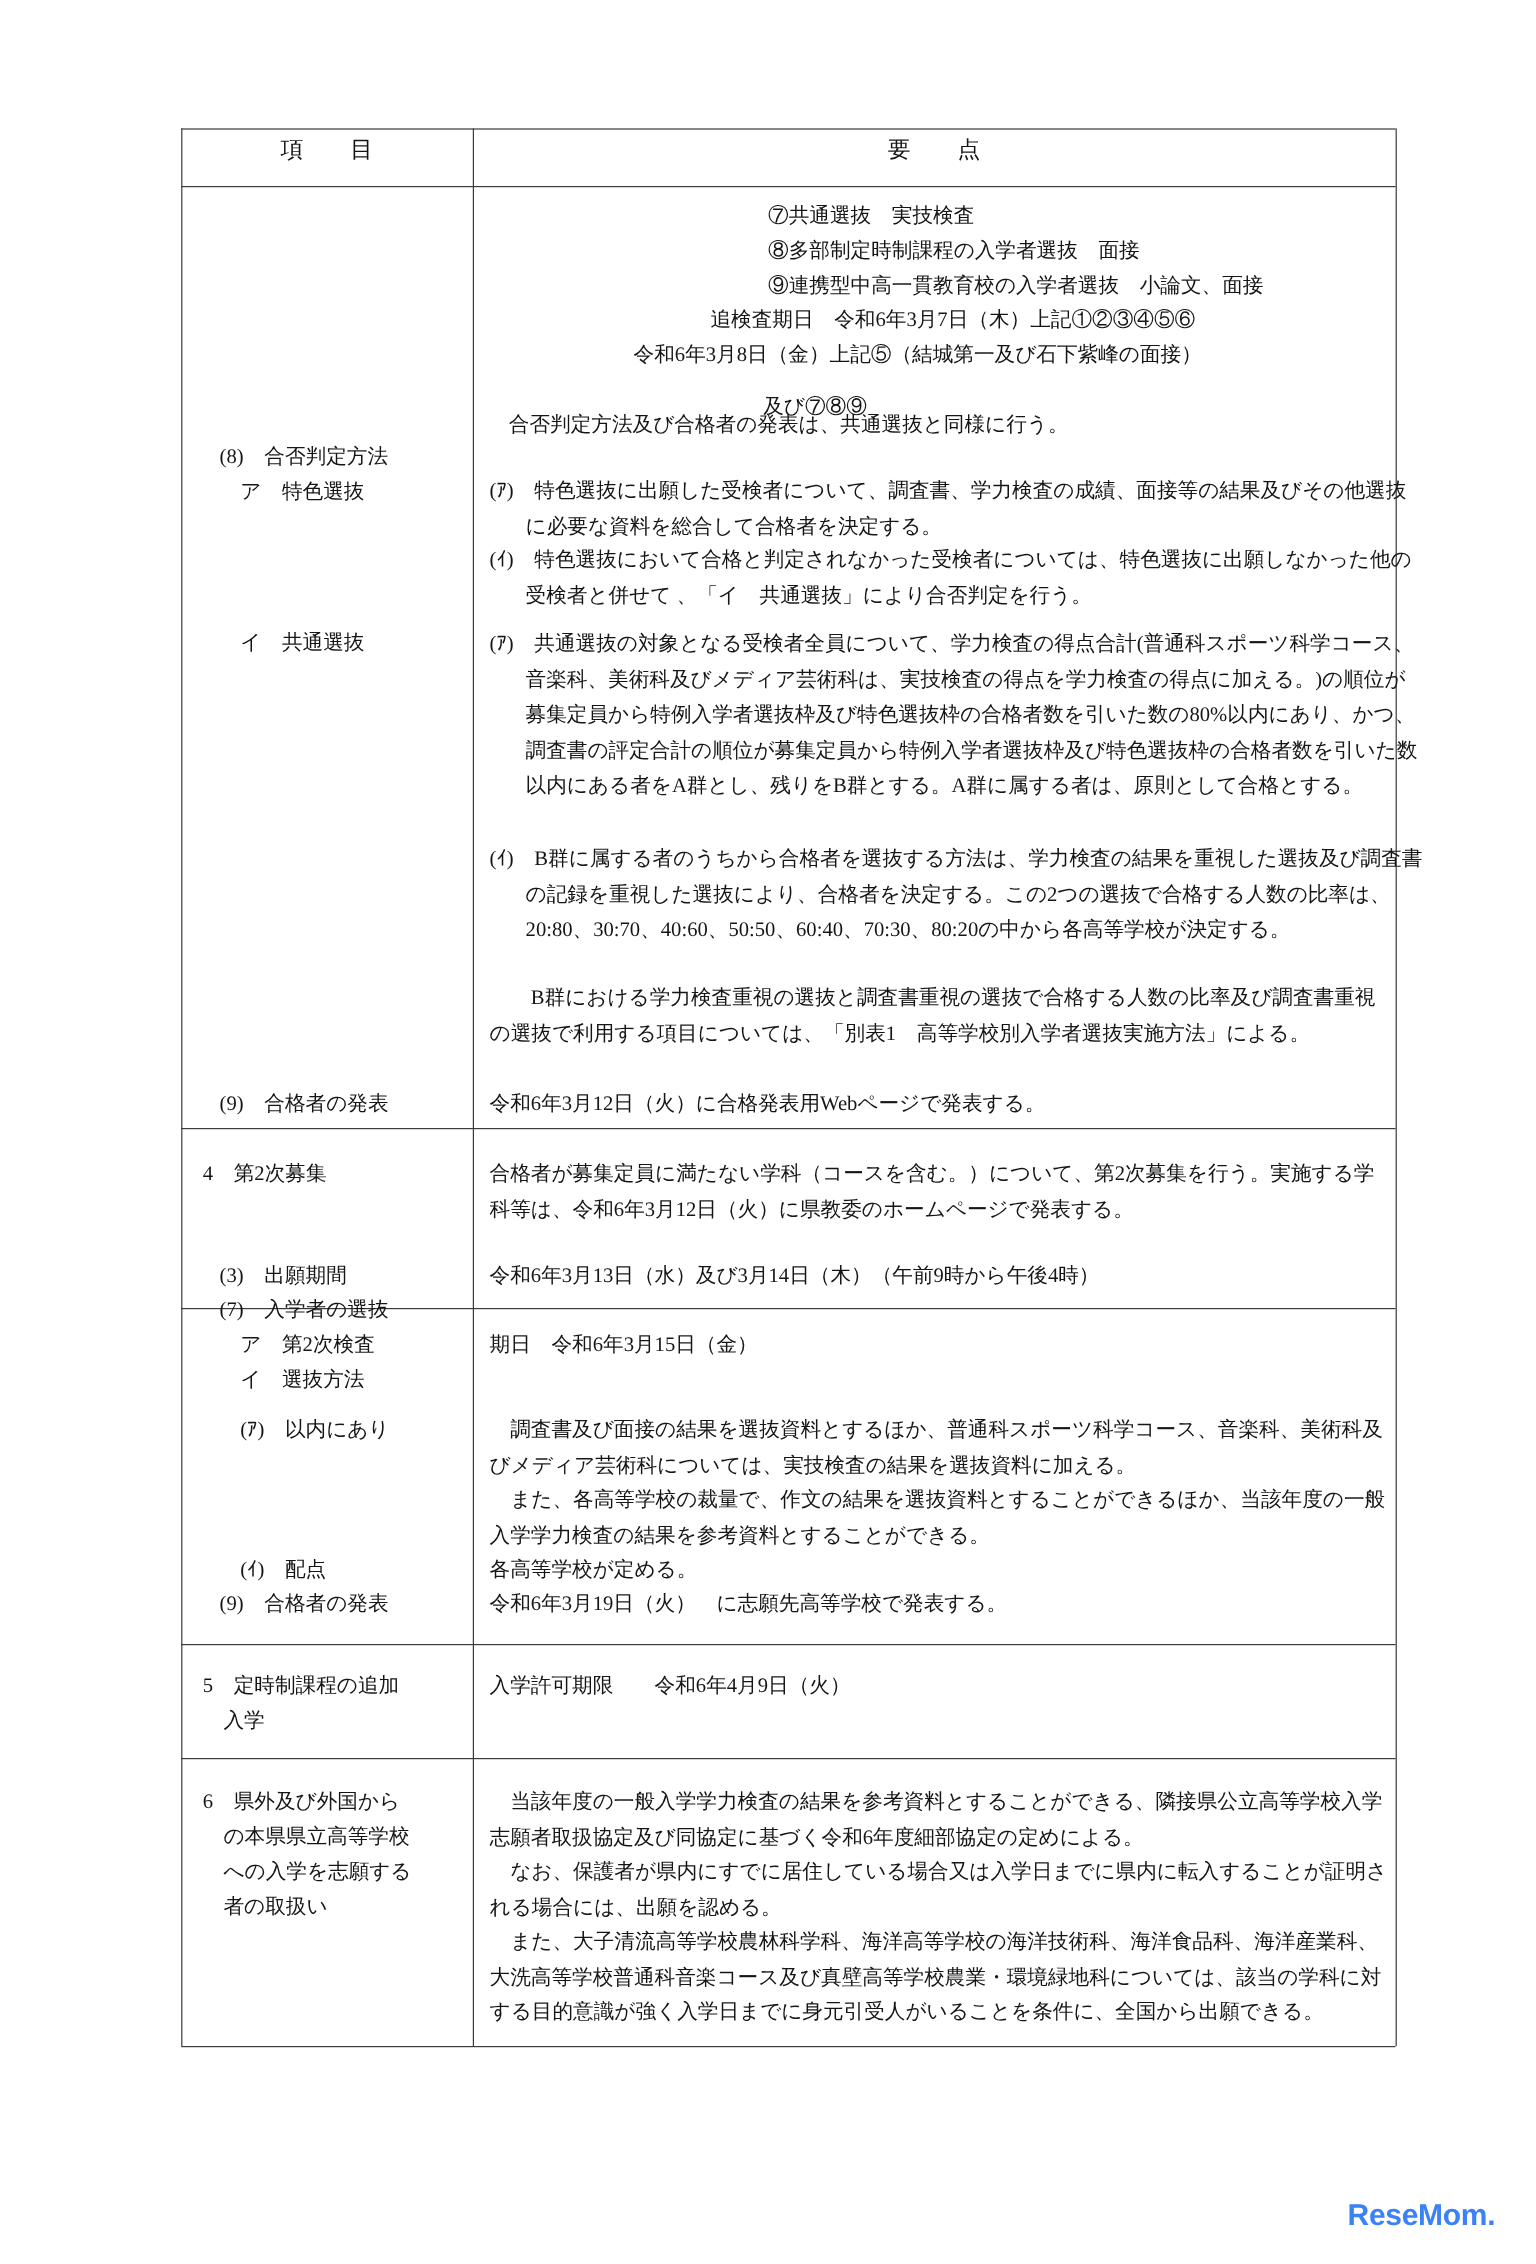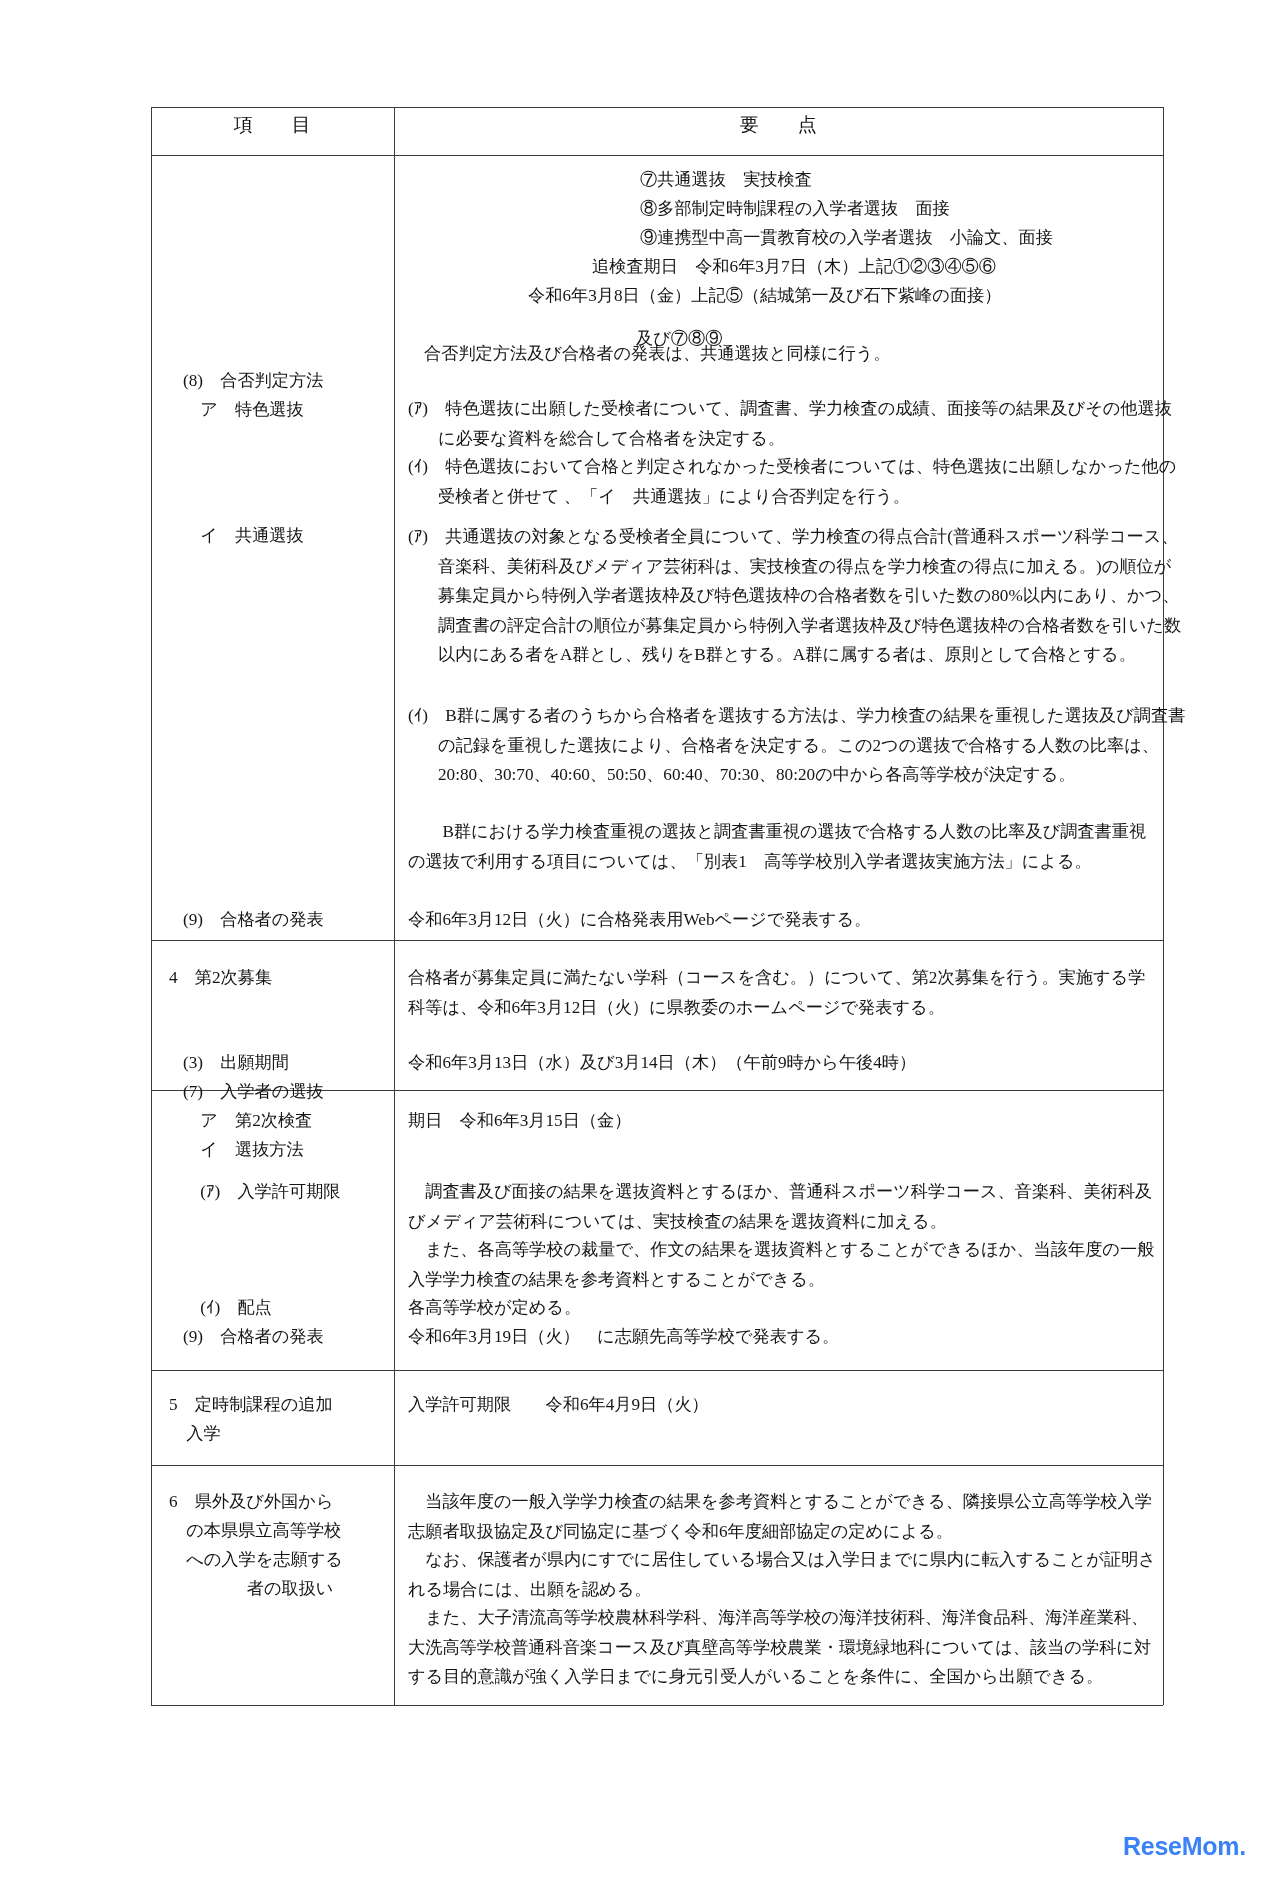--- a/index.html
+++ b/index.html
@@ -161,38 +161,38 @@
   <div class="tx body-col" style="top:963px;">合格者が募集定員に満たない学科（コースを含む。）について、第2次募集を行う。実施する学科等は、令和6年3月12日（火）に県教委のホームページで発表する。</div>
 
   <div class="left-label" style="left:183px; top:1048px; width:210px;">(3)　出願期間</div>
   <div class="tx body-col" style="top:1048px;">令和6年3月13日（水）及び3月14日（木）（午前9時から午後4時）</div>
 
   <div class="left-label" style="left:183px; top:1077px; width:210px;">(7)　入学者の選抜</div>
   <div class="left-label" style="left:183px; top:1106px; width:210px;">　ア　第2次検査</div>
   <div class="tx body-col" style="top:1106px;">期日　令和6年3月15日（金）</div>
   <div class="left-label" style="left:183px; top:1135px; width:210px;">　イ　選抜方法</div>
 
-  <div class="left-label" style="left:183px; top:1177px; width:210px;">　(ｱ)　入学許可期限</div>
+  <div class="left-label" style="left:183px; top:1177px; width:210px;">　(ｱ)　以内にあり</div>
   <div class="tx body-col" style="top:1177px;">　調査書及び面接の結果を選抜資料とするほか、普通科スポーツ科学コース、音楽科、美術科及びメディア芸術科については、実技検査の結果を選抜資料に加える。</div>
   <div class="tx body-col" style="top:1235px;">　また、各高等学校の裁量で、作文の結果を選抜資料とすることができるほか、当該年度の一般入学学力検査の結果を参考資料とすることができる。</div>
 
   <div class="left-label" style="left:183px; top:1293px; width:210px;">　(ｲ)　配点</div>
   <div class="tx body-col" style="top:1293px;">各高等学校が定める。</div>
 
   <div class="left-label" style="left:183px; top:1322px; width:210px;">(9)　合格者の発表</div>
   <div class="tx body-col" style="top:1322px;">令和6年3月19日（火）　に志願先高等学校で発表する。</div>
 
   <div class="left-label" style="left:169px; top:1390px; width:225px;">5　定時制課程の追加</div>
   <div class="left-label" style="left:169px; top:1419px; width:225px;">　入学</div>
   <div class="tx body-col" style="top:1390px;">入学許可期限　　令和6年4月9日（火）</div>
 
   <div class="left-label" style="left:169px; top:1487px; width:225px;">6　県外及び外国から</div>
   <div class="left-label" style="left:169px; top:1516px; width:225px;">　の本県県立高等学校</div>
   <div class="left-label" style="left:169px; top:1545px; width:225px;">　への入学を志願する</div>
-  <div class="left-label" style="left:169px; top:1574px; width:225px;text-align:center;">　者の取扱い</div>
+  <div class="left-label" style="left:169px; top:1574px; width:225px;">　者の取扱い</div>
 
   <div class="tx body-col" style="top:1487px;">　当該年度の一般入学学力検査の結果を参考資料とすることができる、隣接県公立高等学校入学志願者取扱協定及び同協定に基づく令和6年度細部協定の定めによる。</div>
   <div class="tx body-col" style="top:1545px;">　なお、保護者が県内にすでに居住している場合又は入学日までに県内に転入することが証明される場合には、出願を認める。</div>
   <div class="tx body-col" style="top:1603px;">　また、大子清流高等学校農林科学科、海洋高等学校の海洋技術科、海洋食品科、海洋産業科、大洗高等学校普通科音楽コース及び真壁高等学校農業・環境緑地科については、該当の学科に対する目的意識が強く入学日までに身元引受人がいることを条件に、全国から出願できる。</div>
 
   <div class="watermark">
     <span>ReseMom.</span>
   </div>
 
 </div>

